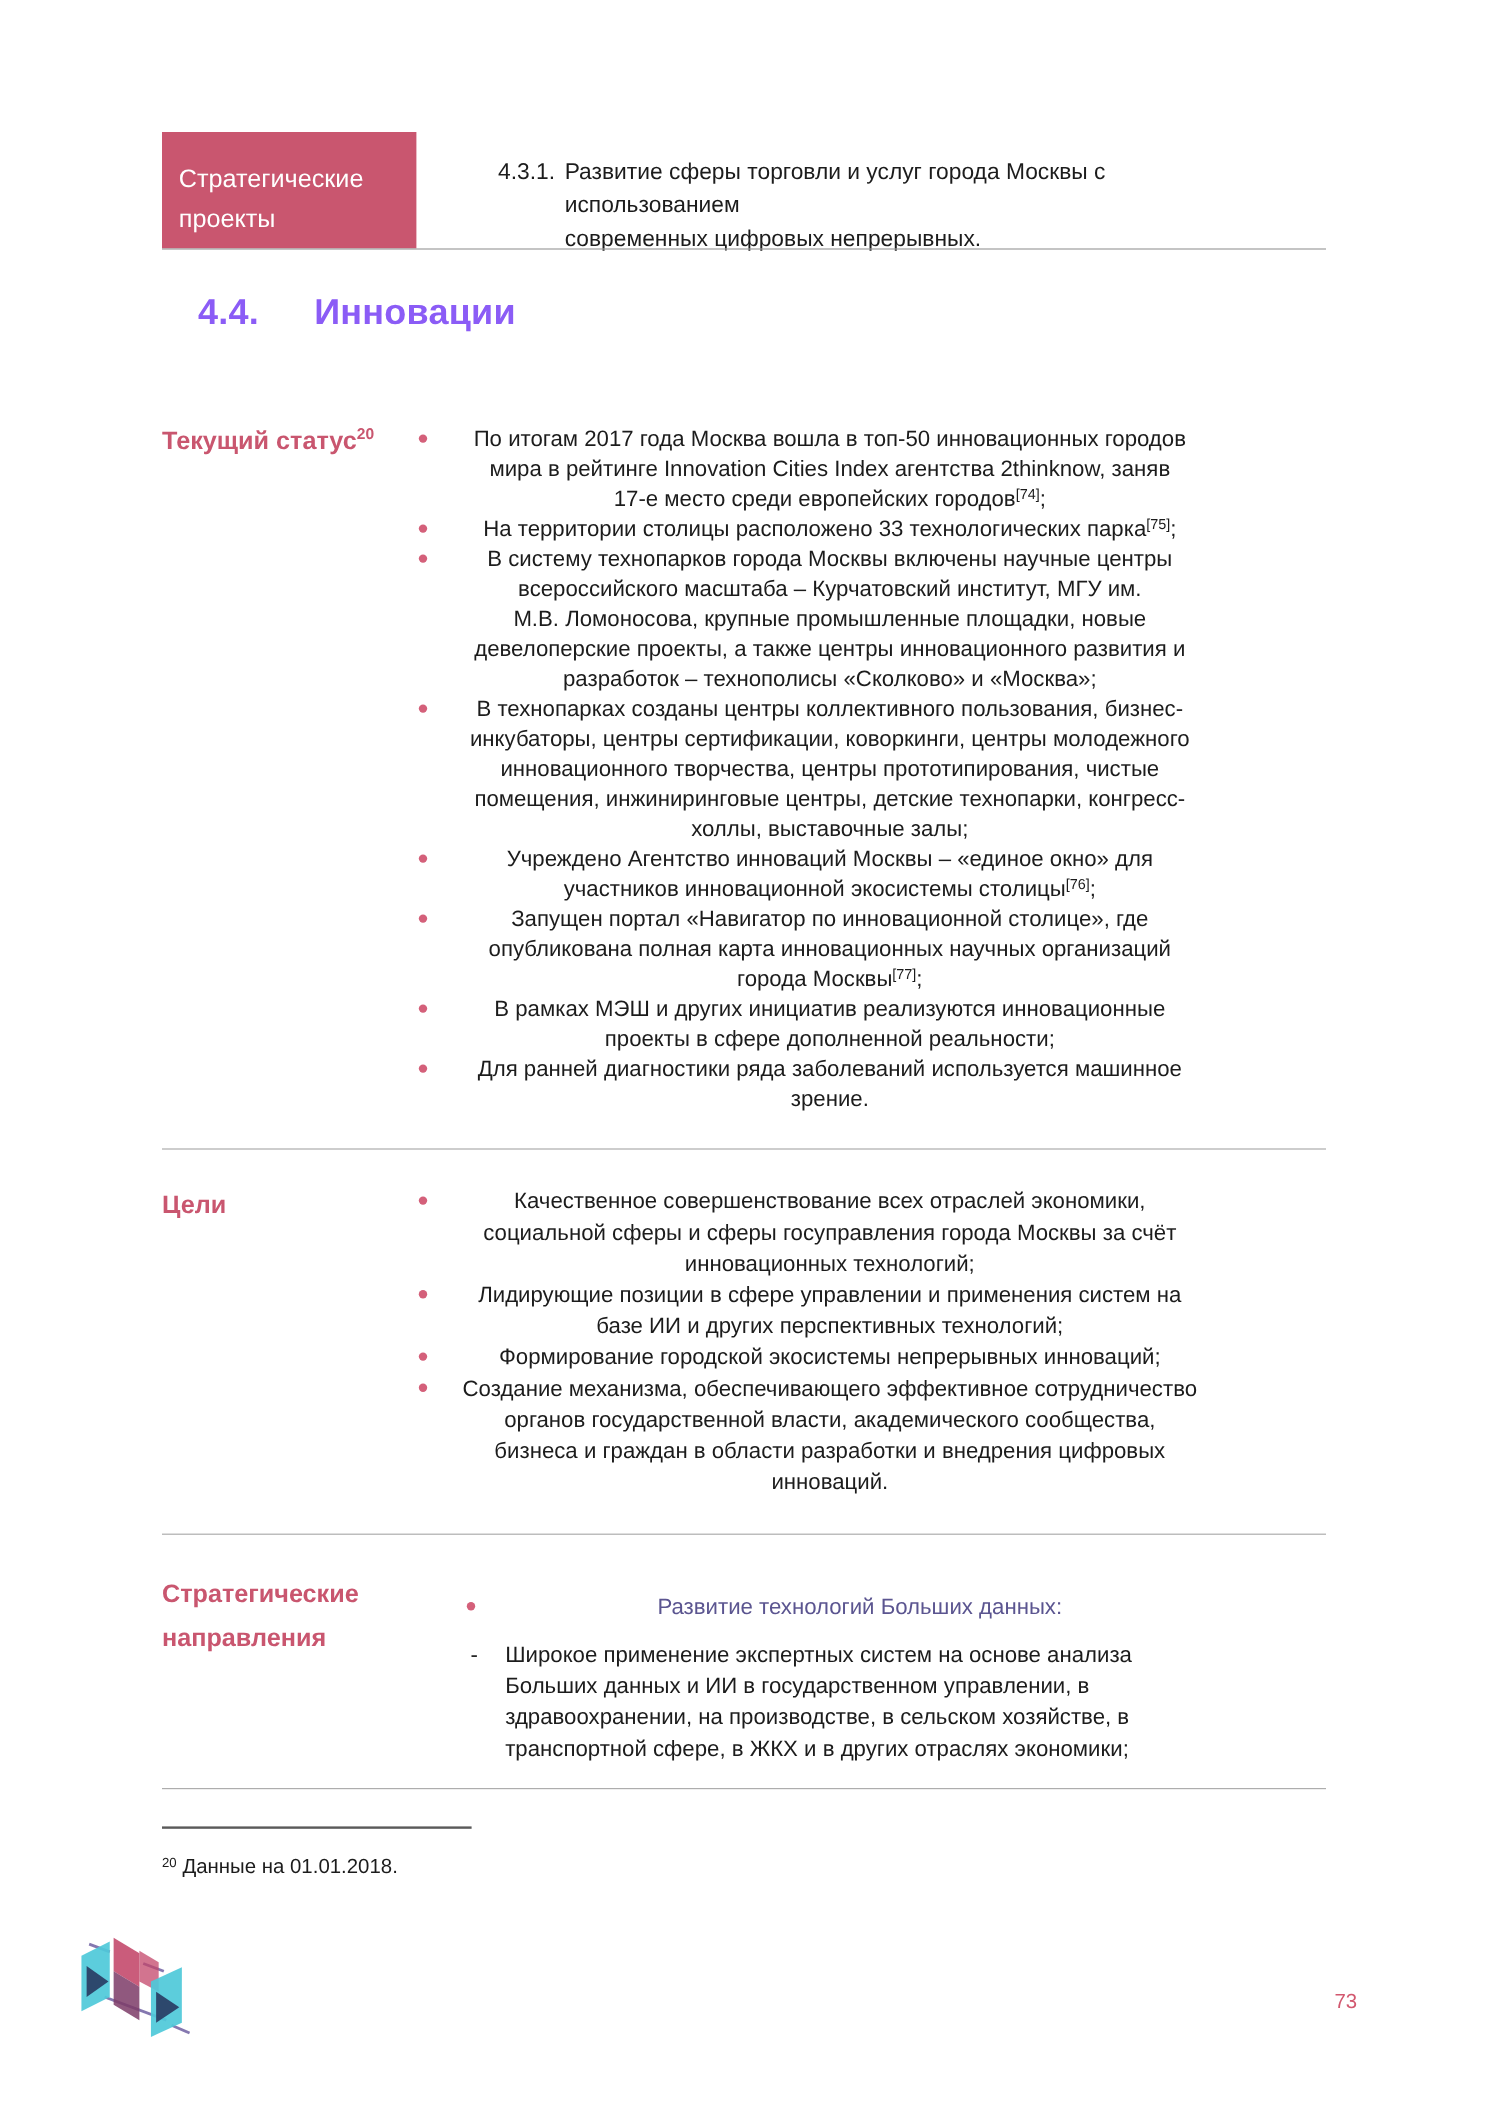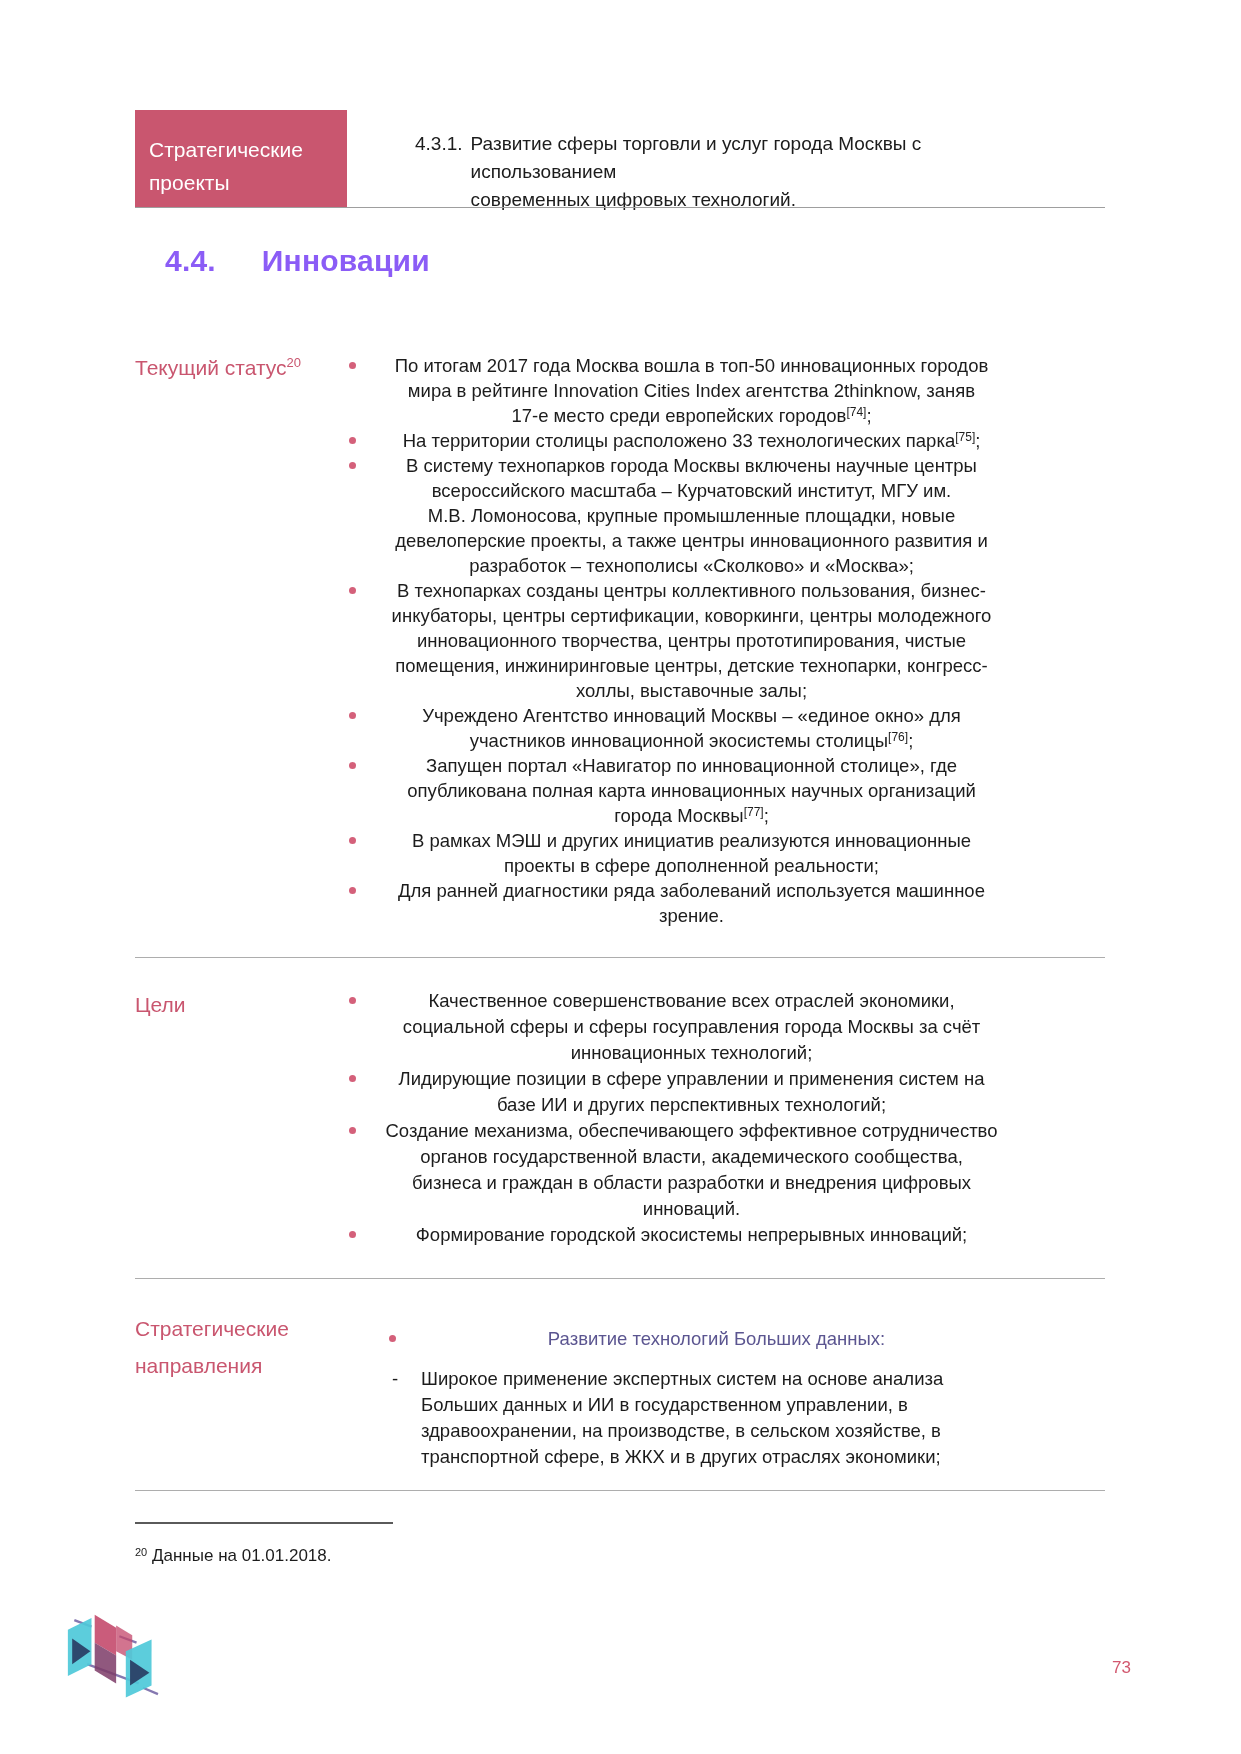--- a/index.html
+++ b/index.html
@@ -27,21 +27,21 @@
   .rule1 { top:957px; }
   .rule2 { top:1278px; }
   .rule3 { top:1490px; }
 
   .title {
     position:absolute; left:165px; top:244px; display:flex; gap:46px;
     color:#8b5cf6; font-size:30px; font-weight:bold; letter-spacing:0.2px;
   }
 
   .slabel {
-    position:absolute; left:135px; color:#c9566f; font-size:21px; line-height:37px;
+    position:absolute; left:135px; color:#c9566f; font-size:21px; line-height:37px;font-weight:bold;
   }
   .slabel-1 { top:349px; }
   .slabel-2 { top:986px; }
   .slabel-3 { top:1310px; }
   .slabel sup { font-size:13px; vertical-align:8px; line-height:0; }
 
   ul.bullets { list-style:none; margin:0; padding:0; position:absolute; }
   ul.bullets li { position:relative; padding-left:37px; font-size:18.5px;text-align:center; }
   ul.bullets li::before {
     content:""; position:absolute; left:1px; top:9px; width:7px; height:7px;
@@ -75,21 +75,21 @@
 <div class="page">
 
   <div class="pink-box">
       <span class="pre">Стратегические
 проекты</span>
     </div>
 
   <div class="proj-item">
       <span class="num">4.3.1.</span>
       <span class="pre">Развитие сферы торговли и услуг города Москвы с использованием
-современных цифровых технологий.</span>
+современных цифровых непрерывных.</span>
     </div>
 
   <div class="rule rule0"></div>
 
   <div class="title">
       <span>4.4.</span>
       <span>Инновации</span>
     </div>
 
   <div class="slabel slabel-1"><span>Текущий статус</span><sup>20</sup></div>
@@ -123,25 +123,25 @@
   <div class="rule rule1"></div>
 
   <div class="slabel slabel-2"><span>Цели</span></div>
 
   <ul class="bullets bullets-2">
     <li><span class="pre">Качественное совершенствование всех отраслей экономики,
 социальной сферы и сферы госуправления города Москвы за счёт
 инновационных технологий;</span></li>
     <li><span class="pre">Лидирующие позиции в сфере управлении и применения систем на
 базе ИИ и других перспективных технологий;</span></li>
+    <li><span class="pre">Формирование городской экосистемы непрерывных инноваций;</span></li>
     <li><span class="pre">Создание механизма, обеспечивающего эффективное сотрудничество
 органов государственной власти, академического сообщества,
 бизнеса и граждан в области разработки и внедрения цифровых
 инноваций.</span></li>
-    <li><span class="pre">Формирование городской экосистемы непрерывных инноваций;</span></li>
   </ul>
 
   <div class="rule rule2"></div>
 
   <div class="slabel slabel-3"><span class="pre">Стратегические
 направления</span></div>
 
   <ul class="bullets bullets-3">
     <li><span class="pre">Развитие технологий Больших данных:</span></li>
   </ul>

